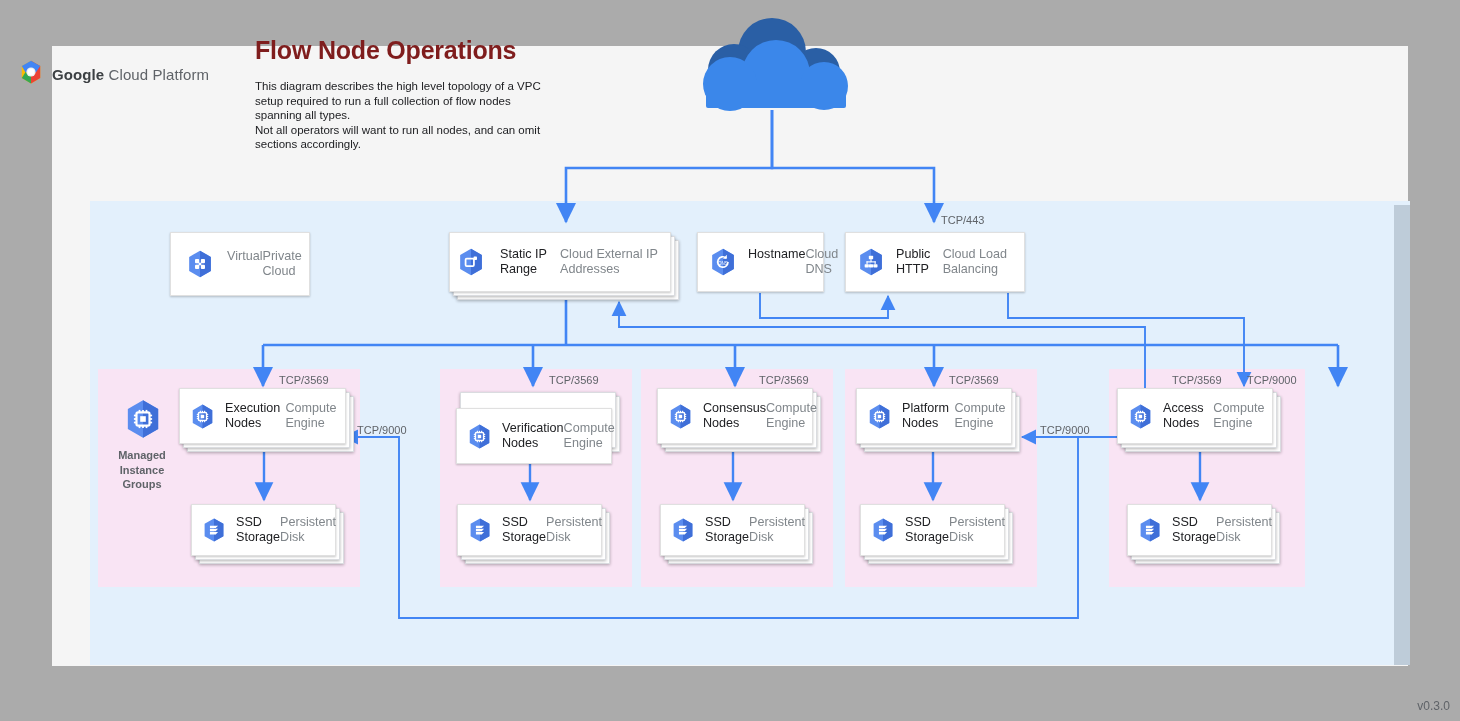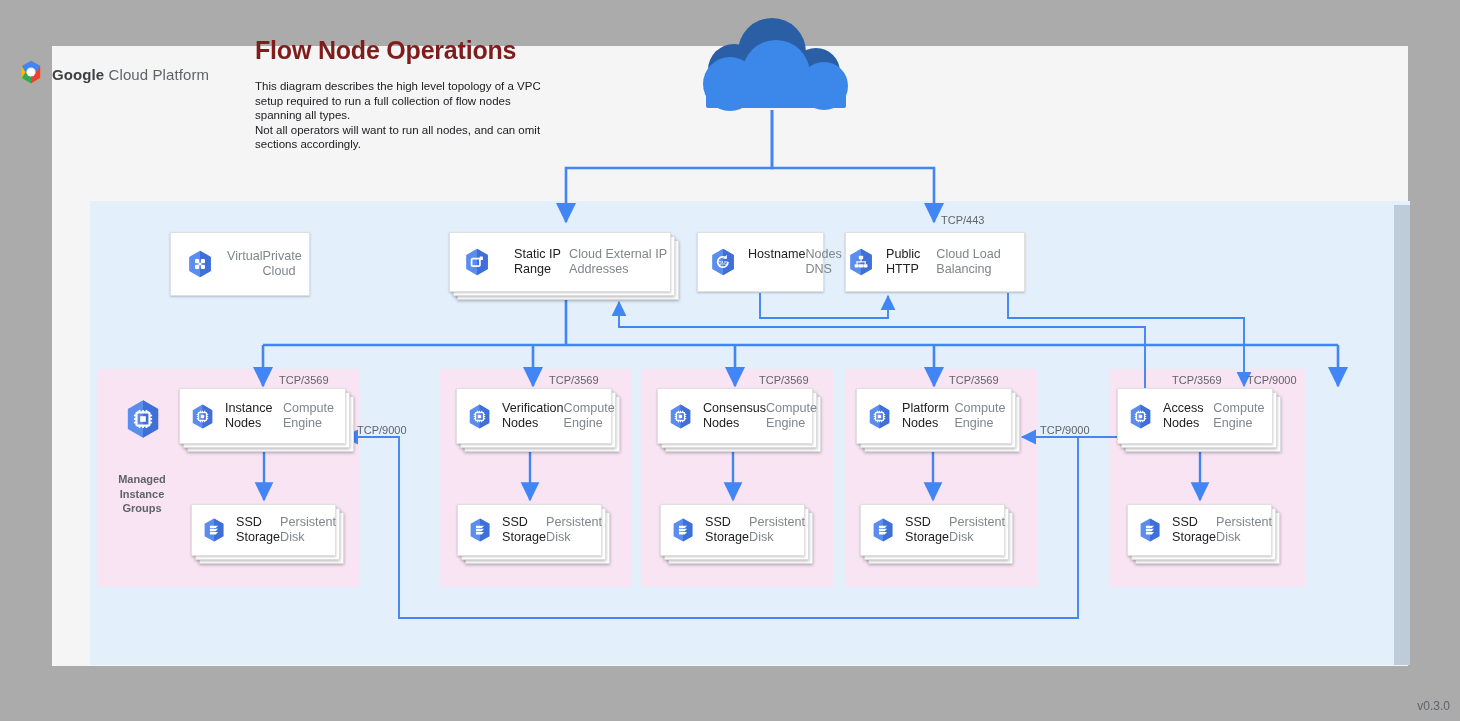--- a/index.html
+++ b/index.html
@@ -156,21 +156,21 @@
     </svg>
   </span>
   <span class="txt">
     <span class="t1 muted">Virtual</span>
     <span class="t2">Private Cloud</span>
   </span>
 </div>
 
 <div class="stackshade" style="left:457px;top:240px;width:222px;height:60px;"></div>
 <div class="stackshade" style="left:453px;top:236px;width:222px;height:60px;"></div>
-<div class="card" style="left:449px;top:232px;width:222px;height:60px;padding-left:12px;gap:22px;">
+<div class="card" style="left:449px;top:232px;width:222px;height:60px;padding-left:6px;gap:14px;">
   <span class="ico">
     <svg width="30" height="30" viewBox="0 0 36 36">
       <path d="M18 2 L31 9.5 L31 26.5 L18 34 L5 26.5 L5 9.5 Z" fill="#5b8def"></path>
       <path d="M18 2 L31 9.5 L31 26.5 L18 34 Z" fill="#3f6fd8"></path>
       <rect x="11.5" y="14" width="10" height="9" rx="1.4" fill="none" stroke="#fff" stroke-width="2.1"></rect>
       <rect x="21" y="11.5" width="4.2" height="4.2" rx="1" fill="#fff"></rect>
     </svg>
   </span>
   <span class="txt">
     <span class="t1">Static IP Range</span>
@@ -183,25 +183,25 @@
     <svg width="30" height="30" viewBox="0 0 36 36">
       <path d="M18 2 L31 9.5 L31 26.5 L18 34 L5 26.5 L5 9.5 Z" fill="#5b8def"></path>
       <path d="M18 2 L31 9.5 L31 26.5 L18 34 Z" fill="#3f6fd8"></path>
       <path d="M24 18 a6.2 6.2 0 1 1 -2.1 -4.7" fill="none" stroke="#fff" stroke-width="2"></path>
       <path d="M22.6 9.4 L22.6 14.2 L17.9 14.2 Z" fill="#fff"></path>
       <text x="18" y="21" font-size="5.4" fill="#fff" text-anchor="middle" font-family="Liberation Sans, sans-serif">DNS</text>
     </svg>
   </span>
   <span class="txt">
     <span class="t1">Hostname</span>
-    <span class="t2">Nodes DNS</span>
-  </span>
-</div>
-
-<div class="card" style="left:845px;top:232px;width:180px;height:60px;gap:10px;">
+    <span class="t2">Cloud DNS</span>
+  </span>
+</div>
+
+<div class="card" style="left:845px;top:232px;width:180px;height:60px;padding-left:10px;gap:10px;">
   <span class="ico">
     <svg width="30" height="30" viewBox="0 0 36 36">
       <path d="M18 2 L31 9.5 L31 26.5 L18 34 L5 26.5 L5 9.5 Z" fill="#5b8def"></path>
       <path d="M18 2 L31 9.5 L31 26.5 L18 34 Z" fill="#3f6fd8"></path>
       <g fill="#fff">
         <rect x="15.4" y="10.6" width="5.2" height="4" rx="0.8"></rect>
         <rect x="10.4" y="20.6" width="5" height="4" rx="0.8"></rect>
         <rect x="15.6" y="20.6" width="5" height="4" rx="0.8"></rect>
         <rect x="20.8" y="20.6" width="5" height="4" rx="0.8"></rect>
         <rect x="17.4" y="14.6" width="1.3" height="3.6"></rect>
@@ -232,21 +232,21 @@
         <path d="M21 23.6 L21 25.8"></path>
       <path d="M10.2 15 L12.4 15"></path>
         <path d="M10.2 18 L12.4 18"></path>
         <path d="M10.2 21 L12.4 21"></path>
       <path d="M23.6 15 L25.8 15"></path>
         <path d="M23.6 18 L25.8 18"></path>
         <path d="M23.6 21 L25.8 21"></path>
     </g>
   </svg>
 </div>
-<div class="miglabel" style="left:110px;top:472px;white-space:pre-line;">Managed
+<div class="miglabel" style="left:110px;top:448px;white-space:pre-line;">Managed
 Instance
 Groups</div>
 
 <div class="stackshade" style="left:187px;top:396px;width:167px;height:56px;"></div>
 <div class="stackshade" style="left:183px;top:392px;width:167px;height:56px;"></div>
 <div class="card" style="left:179px;top:388px;width:167px;height:56px;padding-left:9px;gap:9px;">
   <span class="ico">
     <svg width="27" height="27" viewBox="0 0 36 36">
       <path d="M18 2 L31 9.5 L31 26.5 L18 34 L5 26.5 L5 9.5 Z" fill="#5b8def"></path>
       <path d="M18 2 L31 9.5 L31 26.5 L18 34 Z" fill="#3f6fd8"></path>
@@ -262,21 +262,21 @@
         <path d="M10.4 15.2 L12.6 15.2"></path>
           <path d="M10.4 18 L12.6 18"></path>
           <path d="M10.4 20.8 L12.6 20.8"></path>
         <path d="M23.4 15.2 L25.6 15.2"></path>
           <path d="M23.4 18 L25.6 18"></path>
           <path d="M23.4 20.8 L25.6 20.8"></path>
       </g>
     </svg>
   </span>
   <span class="txt">
-    <span class="t1">Instance Nodes</span>
+    <span class="t1">Execution Nodes</span>
     <span class="t2">Compute Engine</span>
   </span>
 </div>
 <div class="stackshade" style="left:199px;top:512px;width:145px;height:52px;"></div>
 <div class="stackshade" style="left:195px;top:508px;width:145px;height:52px;"></div>
 <div class="card" style="left:191px;top:504px;width:145px;height:52px;padding-left:9px;gap:9px;">
   <span class="ico">
     <svg width="26" height="26" viewBox="0 0 36 36">
       <path d="M18 2 L31 9.5 L31 26.5 L18 34 L5 26.5 L5 9.5 Z" fill="#5b8def"></path>
       <path d="M18 2 L31 9.5 L31 26.5 L18 34 Z" fill="#3f6fd8"></path>
@@ -288,21 +288,21 @@
     </svg>
   </span>
   <span class="txt">
     <span class="t1">SSD Storage</span>
     <span class="t2">Persistent Disk</span>
   </span>
 </div>
 
 <div class="stackshade" style="left:464px;top:396px;width:156px;height:56px;"></div>
 <div class="stackshade" style="left:460px;top:392px;width:156px;height:56px;"></div>
-<div class="card" style="left:456px;top:388px;width:156px;height:56px;padding-left:9px;gap:9px;">
+<div class="card" style="left:456px;top:408px;width:156px;height:56px;padding-left:9px;gap:9px;">
   <span class="ico">
     <svg width="27" height="27" viewBox="0 0 36 36">
       <path d="M18 2 L31 9.5 L31 26.5 L18 34 L5 26.5 L5 9.5 Z" fill="#5b8def"></path>
       <path d="M18 2 L31 9.5 L31 26.5 L18 34 Z" fill="#3f6fd8"></path>
       <rect x="12.6" y="12.6" width="10.8" height="10.8" rx="1.3" fill="none" stroke="#fff" stroke-width="1.9"></rect>
       <rect x="15.7" y="15.7" width="4.6" height="4.6" fill="#fff"></rect>
       <g stroke="#fff" stroke-width="1.4">
         <path d="M15.2 10.4 L15.2 12.6"></path>
           <path d="M18 10.4 L18 12.6"></path>
           <path d="M20.8 10.4 L20.8 12.6"></path>

